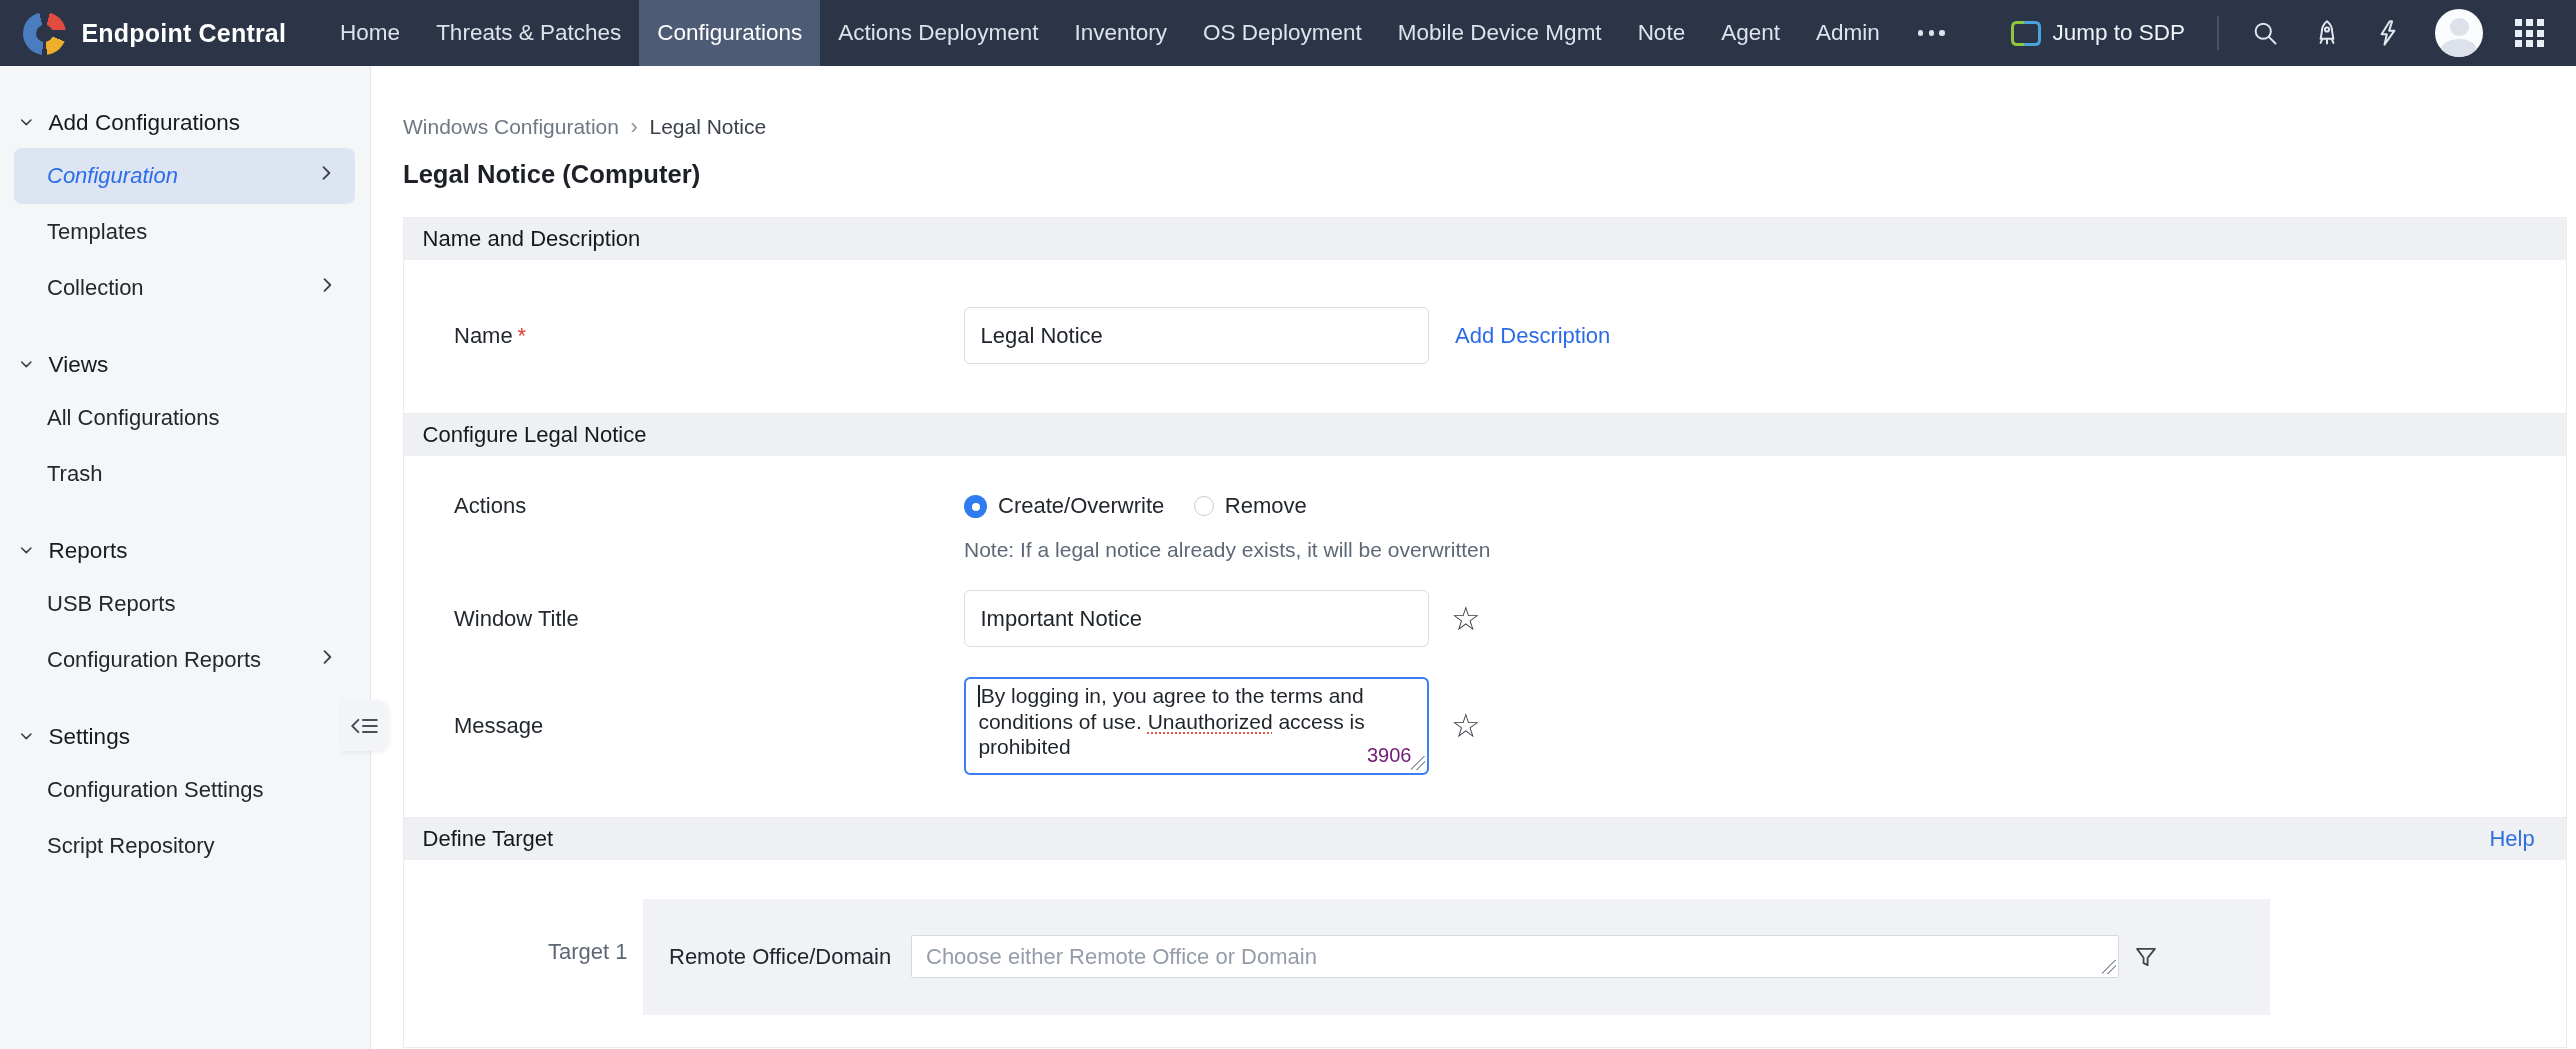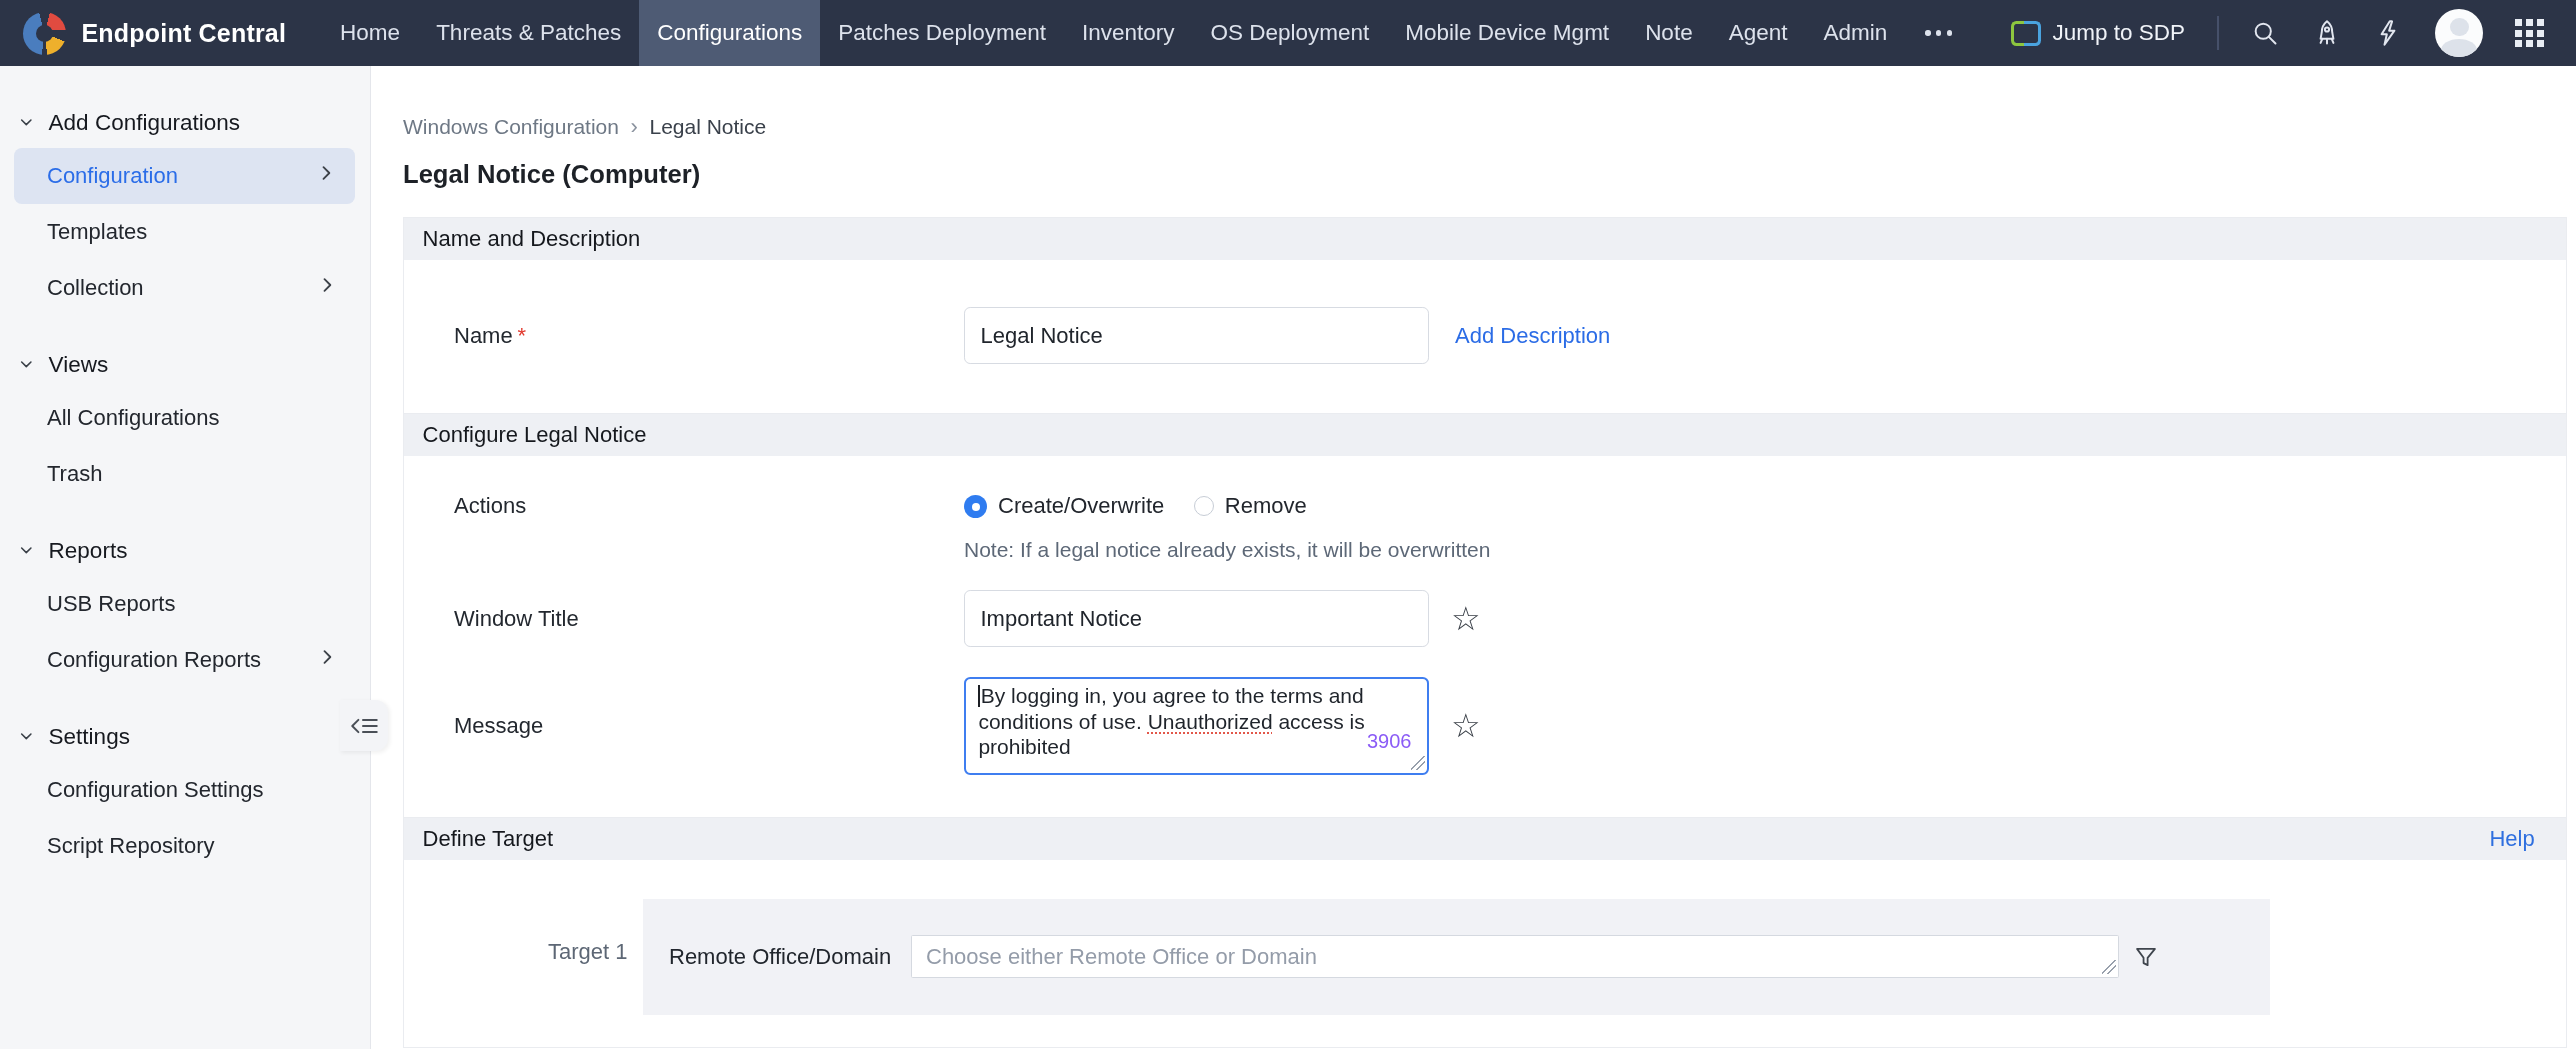--- a/index.html
+++ b/index.html
@@ -41,21 +41,21 @@
   
   .sidebar { width:371px; flex:0 0 371px; background:#f5f6f8; border-right:1.6px solid #e4e6eb; padding-top:31px; }
   .side-section { margin-bottom:23px; }
   .side-header { display:flex; align-items:center; gap:13px; padding:0 17px; height:51px;
     font-size:22.5px; font-weight:500; color:#16191f; cursor:pointer; }
   .side-header svg { stroke:#3a4048; fill:none; stroke-width:2; stroke-linecap:round; stroke-linejoin:round; }
   .side-item { height:56px; display:flex; align-items:center; padding:0 33px 0 47px;
     font-size:22px; color:#23272e; cursor:pointer; }
   .side-item .chev { margin-left:auto; }
   .side-item .chev svg { stroke:#3c4148; fill:none; stroke-width:2.2; stroke-linecap:round; stroke-linejoin:round; }
-  .side-item.active { background:#dde4f2; color:#2b6de8; border-radius:7.8px; margin:0 15.5px 0 14px; padding:0 18.6px 0 33px; }
+  .side-item.active { background:#dde4f2; color:#2b6de8; border-radius:7.8px; margin:0 15.5px 0 14px; padding:0 18.6px 0 33px;font-style:italic; }
 
   .collapse-tab { position:absolute; left:340px; top:634px; width:48px; height:51px;
     background:#f3f4f7; border:none; border-radius:0 12.4px 12.4px 0; cursor:pointer;
     display:flex; align-items:center; justify-content:center; box-shadow:1.6px 1.6px 4.7px rgba(0,0,0,.06); }
   .collapse-tab svg { stroke:#4a4f57; fill:none; stroke-width:2.6; stroke-linecap:round; stroke-linejoin:round; }
 
   
   .content { flex:1; min-width:0; background:#fff; padding:48px 9.3px 0 32px; }
   .breadcrumb { display:flex; align-items:center; gap:11.6px; font-size:21px; color:#6e7885; }
   .breadcrumb .sep { color:#8a929e; font-size:22px; }
@@ -86,21 +86,21 @@
   .rdot-off { width:20px; height:20px; border:1.6px solid #c7cdd6; border-radius:50%; background:#fff; }
   .note { margin:18.6px 0 0 510px; font-size:21px; color:#5d6877; }
   .row-wt { margin-top:28px; }
   .star-btn { font-size:33px; line-height:1; color:#383e46; margin-left:22px; cursor:pointer; background:none; border:none; font-family:inherit; }
 
   .row-msg { margin-top:29.5px; }
   .msgbox { position:relative; width:465px; height:98px; border:2.3px solid #3f7ef0; border-radius:6.2px;
     padding:4.7px 12.4px; font-size:21px; line-height:25.6px; color:#1f242b; background:#fff; }
   .caret { display:inline-block; width:1.6px; height:22px; background:#1c1f24; vertical-align:-3.9px; margin-right:0.8px; }
   .misspell { text-decoration:underline dotted #e2574a; text-decoration-thickness:2.3px; text-underline-offset:3.9px; }
-  .char-count { position:absolute; right:15.5px; bottom:18px; font-size:20px; color:#8b5cf6;text-align:center; }
+  .char-count { position:absolute; right:15.5px; bottom:4px; font-size:20px; color:#701a75;text-align:center; }
   .resize-h { position:absolute; right:2.3px; bottom:2.3px; width:14px; height:14px; cursor:nwse-resize;
     background:linear-gradient(135deg, transparent 0 45%, #98a0ac 45% 52%, transparent 52% 66%, #98a0ac 66% 73%, transparent 73%); }
 
   .target-row { display:flex; }
   .target-num { flex:0 0 189px; width:189px; text-align:right; padding:40px 15.5px 0 0; font-size:22px; color:#5d6775; }
   .target-panel { width:1627px; height:116px; background:#f1f2f6; display:flex; align-items:center; padding-left:26px; }
   .ro-label { width:242px; flex:0 0 242px; font-size:22px; color:#21262d; }
   .ro-wrap { position:relative; width:1208px; }
   .ro-input { width:1208px; height:43px; border:1.6px solid #d5d9e0; border-radius:1.6px; background:#fff;
     font-size:22px; color:#20252c; padding:0 14px; font-family:inherit; outline:none; }
@@ -114,21 +114,21 @@
 
 <header class="topbar">
   <div class="brand">
     <span class="logo"></span>
     <span class="brand-name">Endpoint Central</span>
   </div>
   <nav class="mainnav">
     <div class="nav-item">Home</div>
     <div class="nav-item">Threats &amp; Patches</div>
     <div class="nav-item active">Configurations</div>
-    <div class="nav-item">Patches Deployment</div>
+    <div class="nav-item">Actions Deployment</div>
     <div class="nav-item">Inventory</div>
     <div class="nav-item">OS Deployment</div>
     <div class="nav-item">Mobile Device Mgmt</div>
     <div class="nav-item">Note</div>
     <div class="nav-item">Agent</div>
     <div class="nav-item">Admin</div>
     <div class="nav-more">
         <i></i>
         <i></i>
         <i></i>

